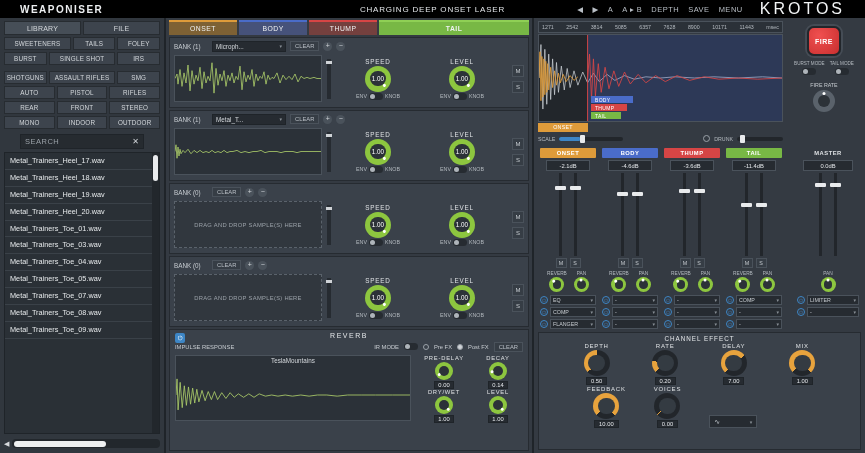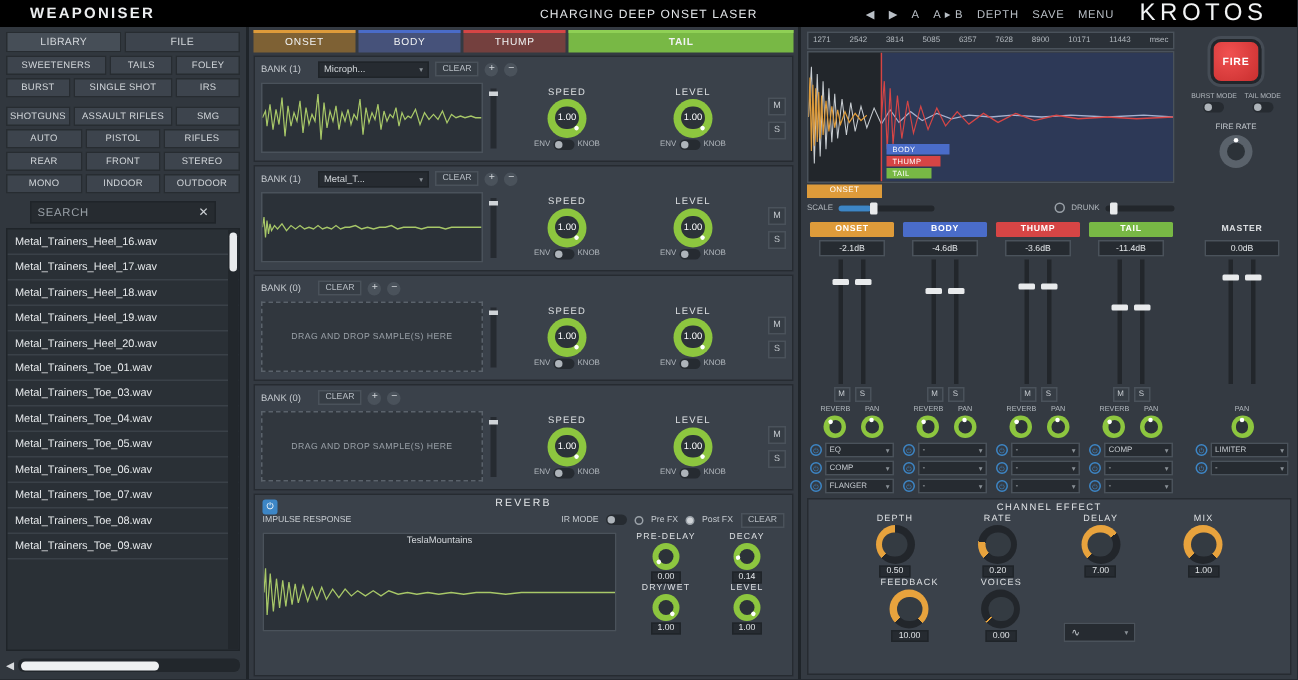--- a/index.html
+++ b/index.html
@@ -204,30 +204,28 @@
       <div class="srow">
         <button class="sbtn">MONO</button>
         <button class="sbtn">INDOOR</button>
         <button class="sbtn">OUTDOOR</button>
       </div>
       <div class="search">
         <input placeholder="SEARCH" style="">
         <span class="x">✕</span>
       </div>
       <div class="filelist">
-        <div class="file">Metal_Trainers_Heel_16.wav</div>
         <div class="file">Metal_Trainers_Heel_17.wav</div>
         <div class="file">Metal_Trainers_Heel_18.wav</div>
         <div class="file">Metal_Trainers_Heel_19.wav</div>
         <div class="file">Metal_Trainers_Heel_20.wav</div>
         <div class="file">Metal_Trainers_Toe_01.wav</div>
         <div class="file">Metal_Trainers_Toe_03.wav</div>
         <div class="file">Metal_Trainers_Toe_04.wav</div>
         <div class="file">Metal_Trainers_Toe_05.wav</div>
-        <div class="file">Metal_Trainers_Toe_06.wav</div>
         <div class="file">Metal_Trainers_Toe_07.wav</div>
         <div class="file">Metal_Trainers_Toe_08.wav</div>
         <div class="file">Metal_Trainers_Toe_09.wav</div>
         <div class="vscroll">
             <div class="vthumb"></div>
           </div>
       </div>
       <div class="hscroll">
         <span class="harrow">◀</span>
         <div class="htrack">

